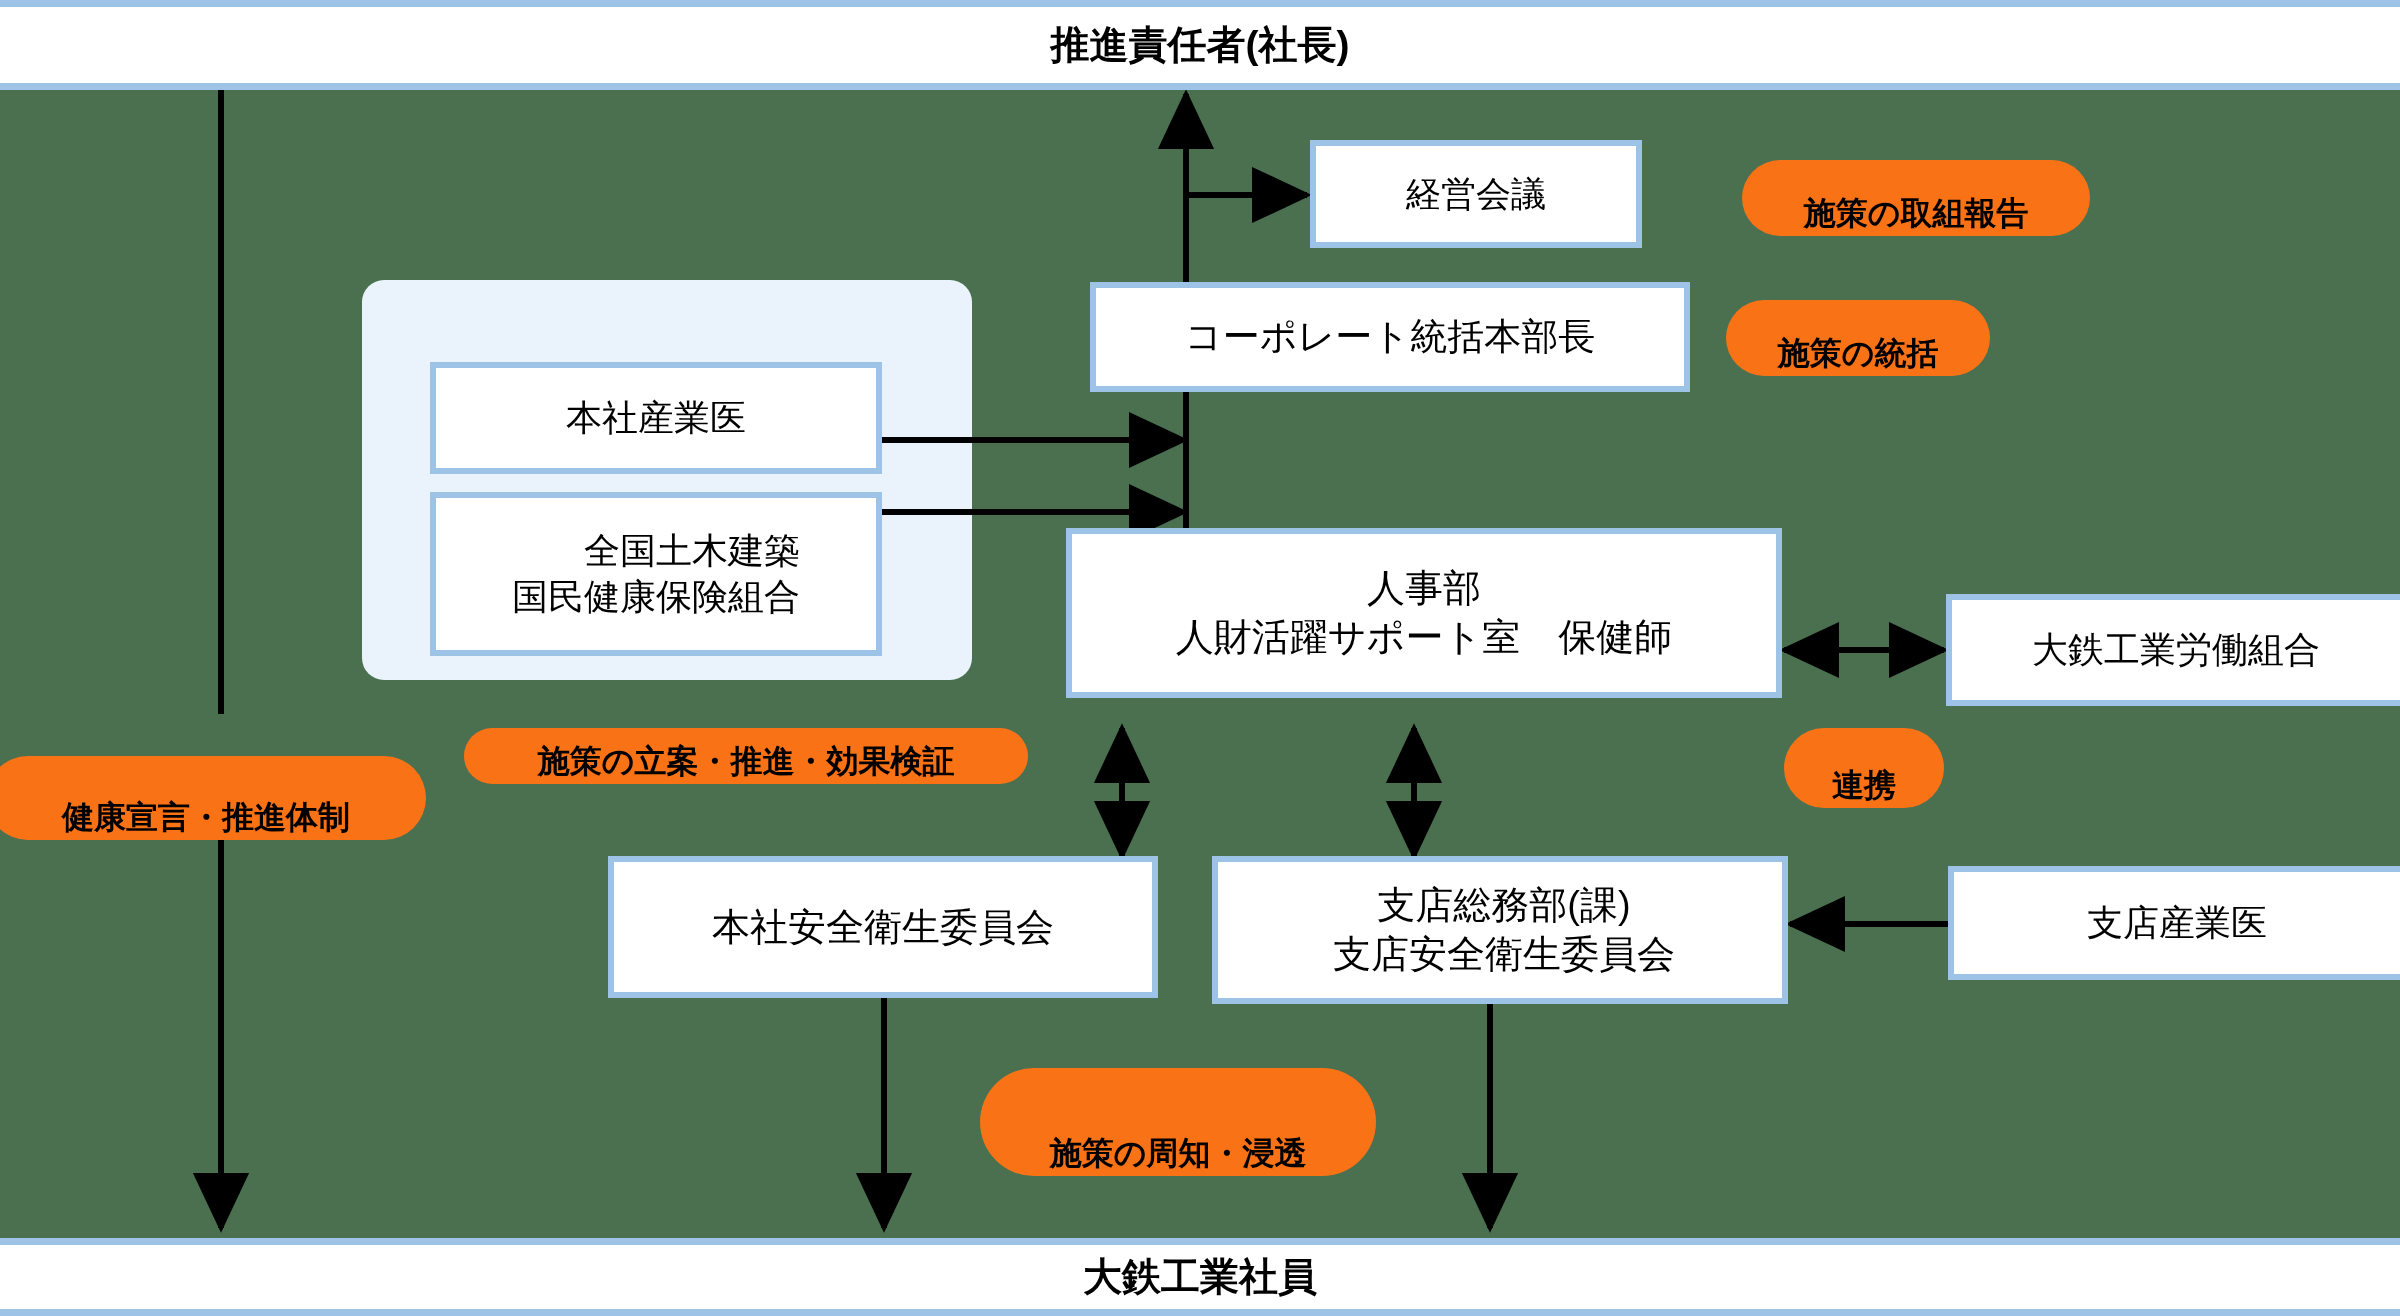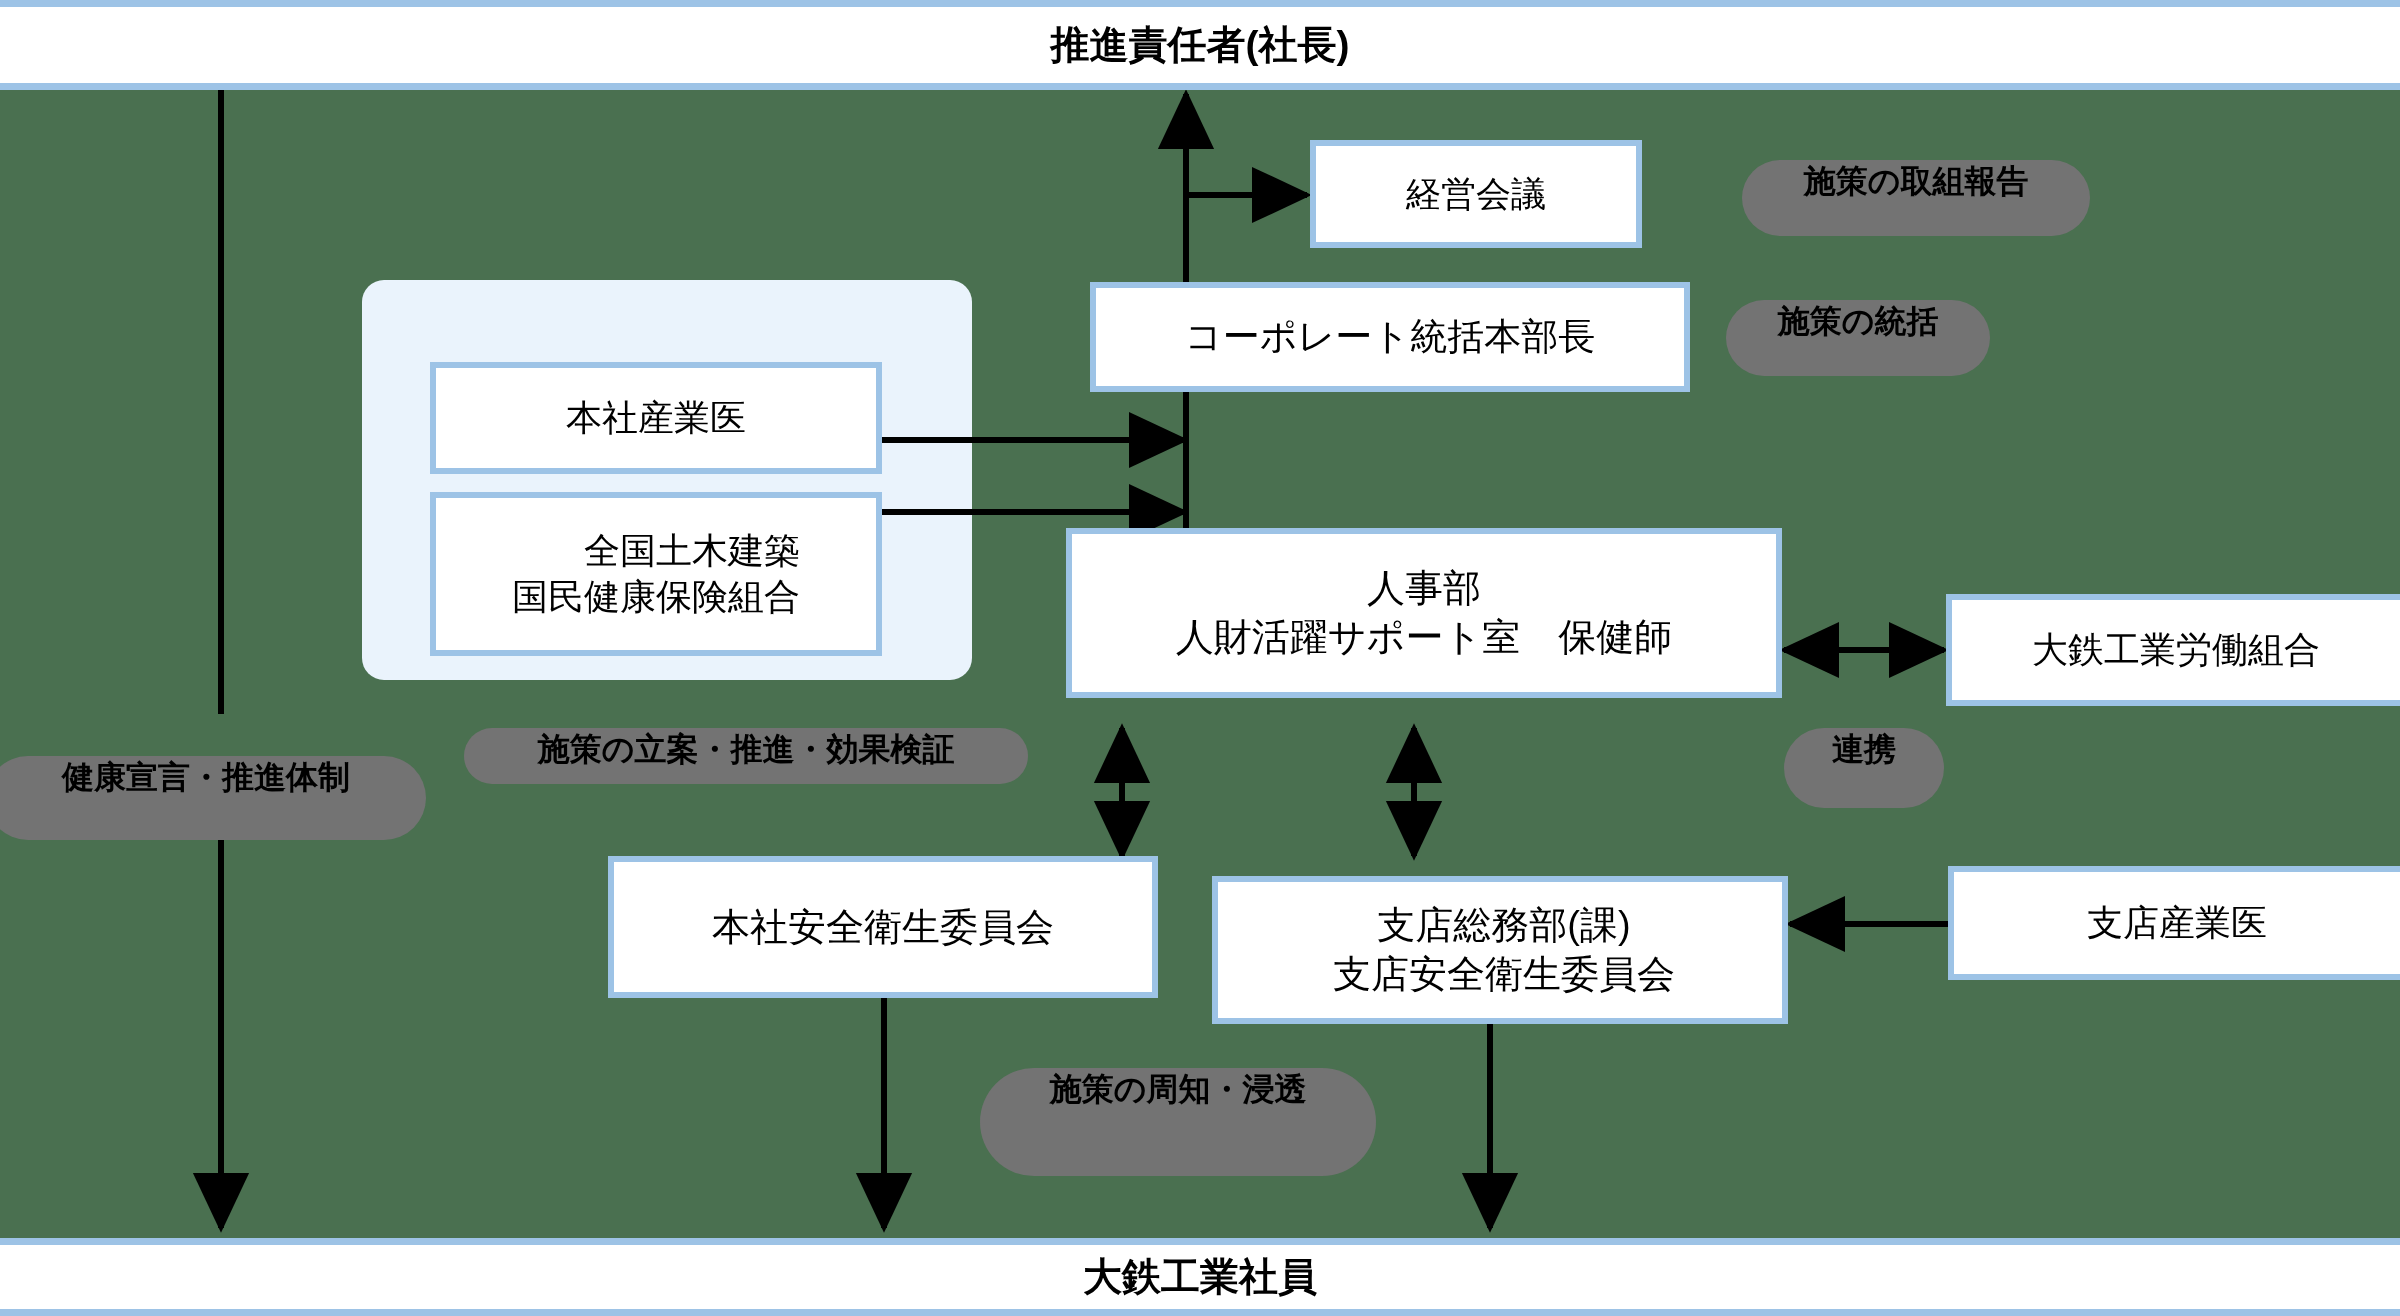--- a/index.html
+++ b/index.html
@@ -37,23 +37,23 @@
     font-weight: bold;
     color: #000;
     z-index: 6;
   }
   #banner-top    { top: 0;    height: 90px;  font-size: 39px; }
   #banner-bottom { top: 1238px; height: 78px; font-size: 39px; }
 
   
   .pill {
     position: absolute;
-    background: #737373;
+    background: #f97316;
     border-radius: 999px;
-    display: flex; align-items: flex-start; justify-content: center;
+    display: flex; align-items: flex-end; justify-content: center;
     font-weight: bold;
     color: #000;
     text-align: center;
     z-index: 7;
   }
 
   
   #advisor-group {
     position: absolute;
     left: 362px; top: 280px; width: 610px; height: 400px;
@@ -139,21 +139,21 @@
   </div>
 
   <div class="nodebox" style="left:1946px; top:594px; width:460px; height:112px; font-size:36px;">
     <span class="txt">大鉄工業労働組合</span>
   </div>
 
   <div class="nodebox" style="left:608px; top:856px; width:550px; height:142px; font-size:38px;">
     <span class="txt">本社安全衛生委員会</span>
   </div>
 
-  <div class="nodebox" style="left:1212px; top:876px; width:576px; height:148px; font-size:38px;padding-left:8px;">
+  <div class="nodebox" style="left:1212px; top:856px; width:576px; height:148px; font-size:38px;padding-left:8px;">
     <span class="txt">支店総務部(課)
 支店安全衛生委員会</span>
   </div>
 
   <div class="nodebox" style="left:1948px; top:866px; width:458px; height:114px; font-size:36px;">
     <span class="txt">支店産業医</span>
   </div>
 
   <div class="pill" style="left:1742px; top:160px; width:348px; height:76px; font-size:32px;">
     <span class="txt">施策の取組報告</span>

